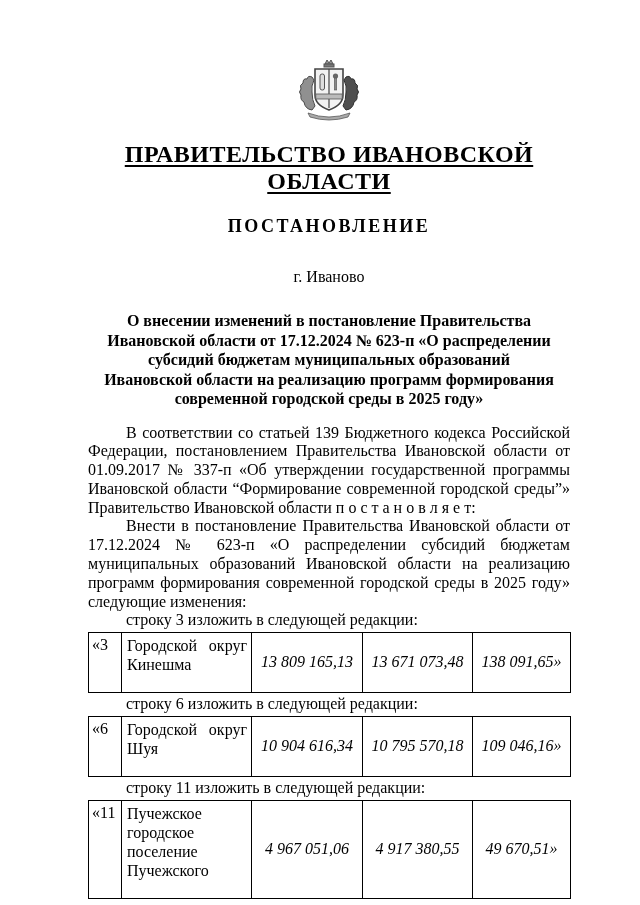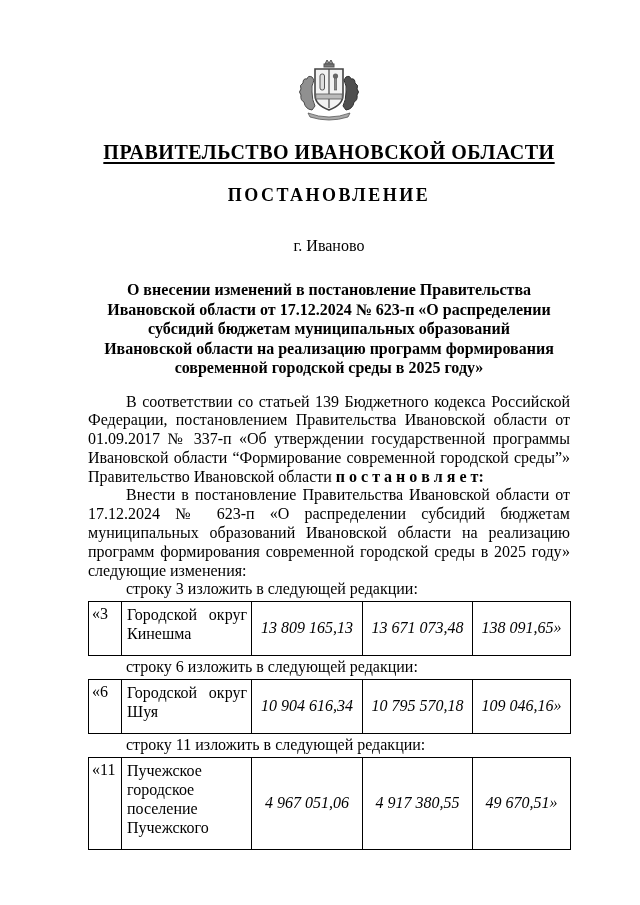--- a/index.html
+++ b/index.html
@@ -7,48 +7,48 @@
     width:640px; height:905px; margin:0 auto; background:#ffffff;
     color:#000; font-family:"Liberation Serif","DejaVu Serif",serif;
     font-size:16px; overflow:hidden; position:relative;
   }
   .content { padding:0 70px 0 88px; }
 
   .emblem-wrap { padding-top:58px; text-align:center; }
   .emblem-wrap svg { display:inline-block; }
 
   .org-name {
-    margin-top:13px; text-align:center; font-weight:bold; font-size:20px;
+    margin-top:13px; text-align:center; font-weight:bold; font-size:24px;
     letter-spacing:0.5px; text-decoration:underline;
     text-underline-offset:3px;
   }
   .doc-type {
     margin-top:21px; text-align:center; font-weight:bold; font-size:18px;
     letter-spacing:2.5px;
   }
   .date-block { margin-top:31px; text-align:center; line-height:18px; }
 
   .subject {
     margin-top:25px; text-align:center; font-weight:bold; line-height:19.5px;
   }
 
   .body-text { margin-top:15px; line-height:18.8px; }
   .body-text p {
     margin:0; text-align:justify; text-indent:38px;
   }
-  .bold-spaced { font-weight:bold; }
+  .bold-spaced { font-weight:normal; }
   .sub-line { padding-left:38px; }
 
   table.amend {
     width:100%; border-collapse:collapse; table-layout:fixed;
     margin:2px 0 2px 0; font-size:16px;
   }
   table.amend td { border:1.5px solid #000; overflow:hidden; }
   td.c-num  { vertical-align:top; padding:3px 1px 2px 3px; text-align:left; }
-  td.c-name { vertical-align:top; padding:3px 4px 12px 5px; text-align:justify; line-height:19px; }
+  td.c-name { vertical-align:top; padding:3px 4px 18px 5px; text-align:justify; line-height:19px; }
   td.c-val  { vertical-align:middle; text-align:center; white-space:nowrap; padding:2px 2px;font-style:italic; }
   tr.h2line { height:46px; }
   tr.h4line { height:90px; }
 </style>
 </head>
 <body>
 
 <div class="page">
   <div class="content">
 

